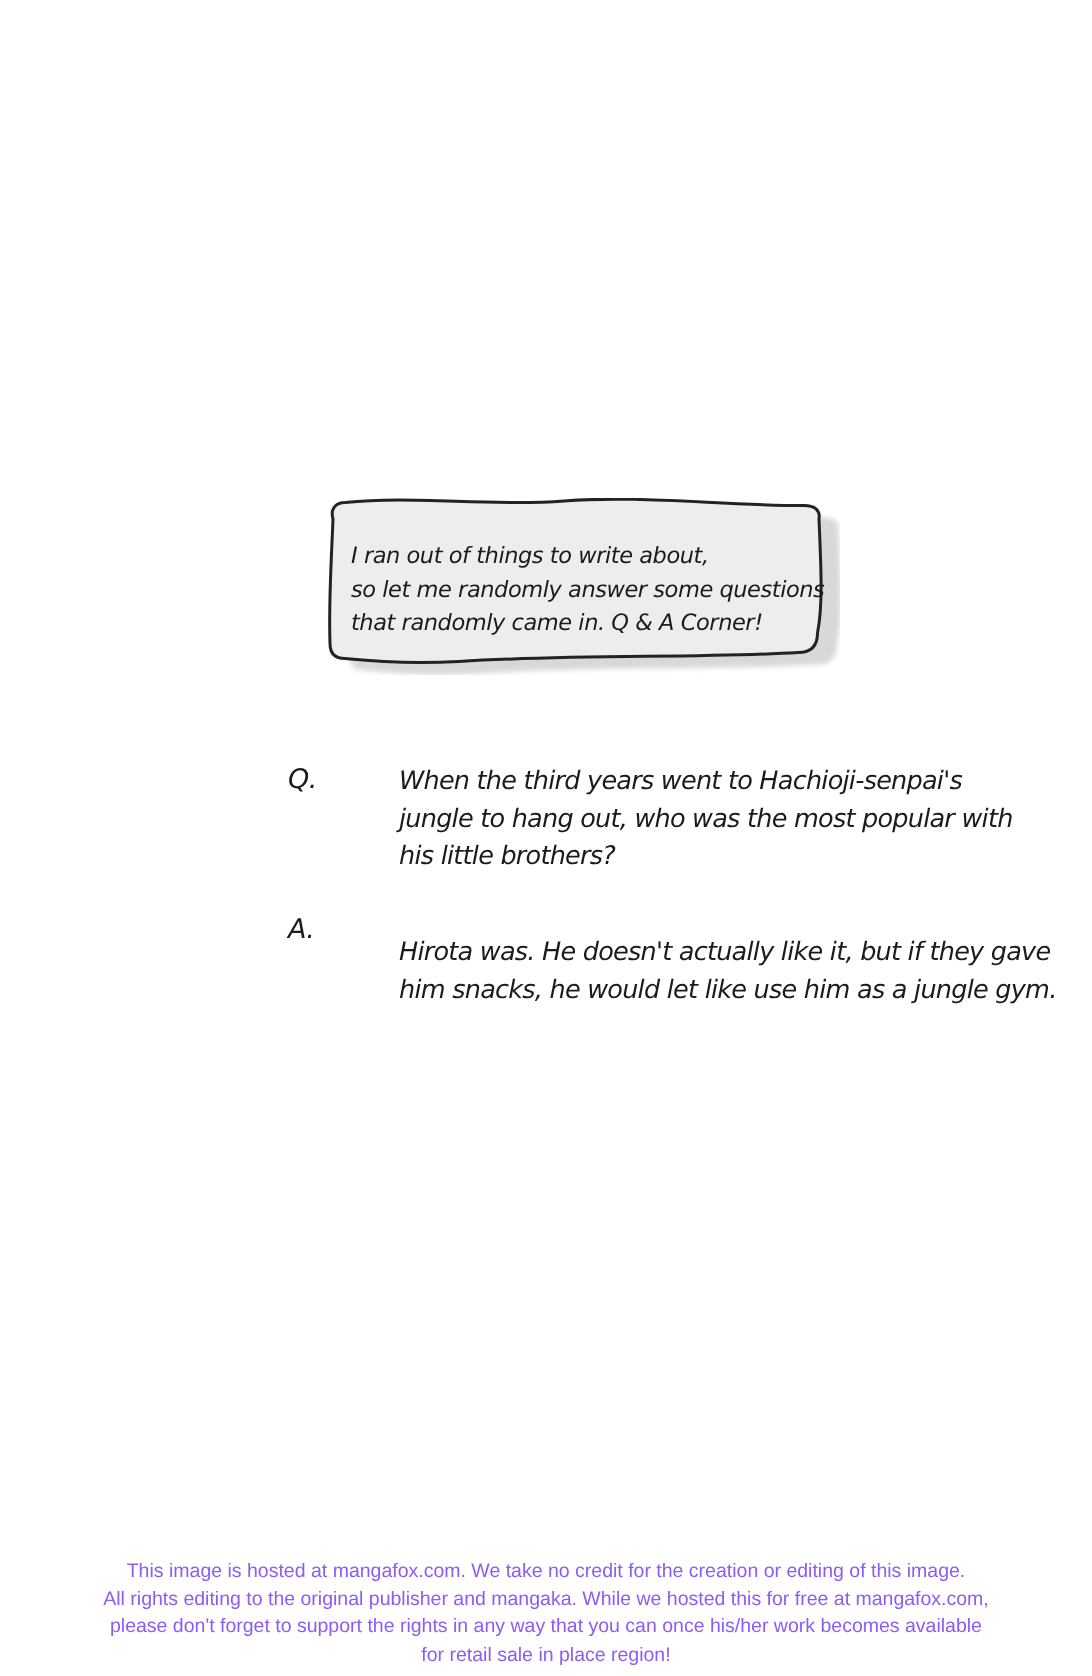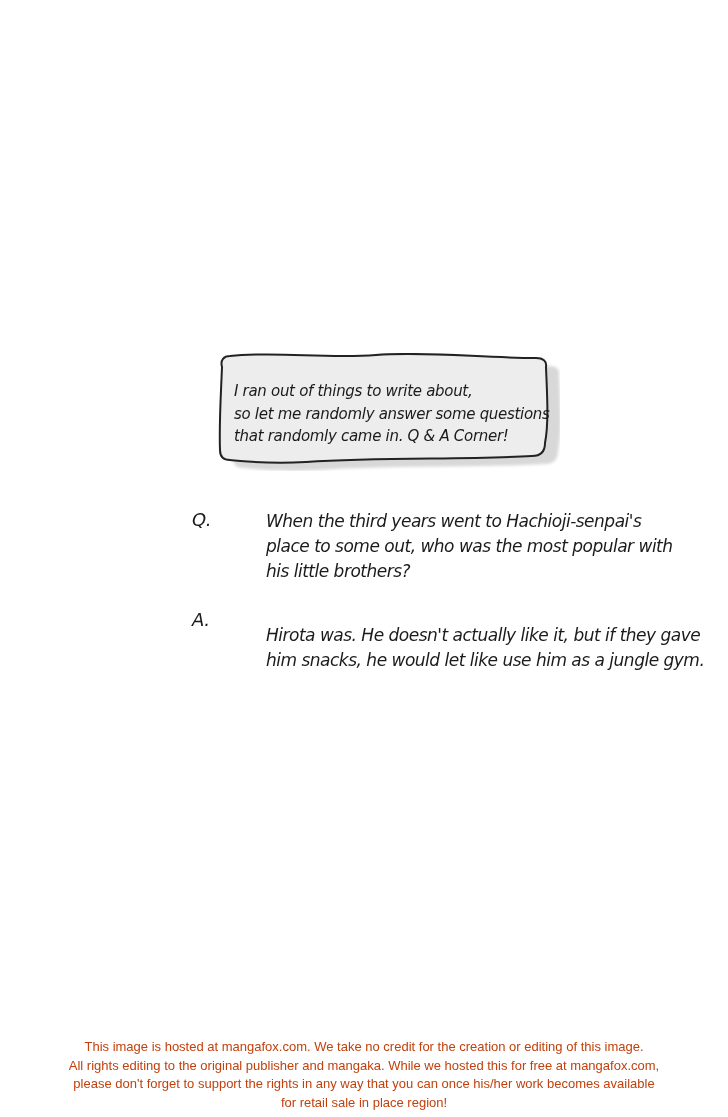--- a/index.html
+++ b/index.html
@@ -12,21 +12,21 @@
     background: #ffffff;
     position: relative;
     overflow: hidden;
     font-family: "Liberation Sans", sans-serif;
   }
 
   
   .intro-box {
     position: absolute;
     left: 212px;
-    top: 353px;
+    top: 332px;
     width: 348px;
     height: 118px;
   }
   .intro-box svg {
     position: absolute;
     left: 0;
     top: 0;
   }
   .intro-text {
     position: absolute;
@@ -65,21 +65,21 @@
   .a-label { left: 192px; top: 609px; }
   .a-text  { left: 222px; top: 623px; }
 
   
   .footer {
     position: absolute;
     left: 0;
     top: 1038px;
     width: 728px;
     text-align: center;
-    color: #c2410c;
+    color: #8b5cf6;
     font-size: 13px;
     line-height: 18.6px;
   }
   .footer div {
     white-space: nowrap;
   }
 </style>
 </head>
 <body>
 
@@ -114,21 +114,21 @@
   <div class="intro-text">
     <div>I ran out of things to write about,</div>
     <div>so let me randomly answer some questions</div>
     <div>that randomly came in. Q &amp; A Corner!</div>
   </div>
 </div>
 
 <div class="hand qa-label q-label">Q.</div>
 <div class="hand qa-text q-text">
   <div>When the third years went to Hachioji-senpai's</div>
-  <div>place to some out, who was the most popular with</div>
+  <div>jungle to hang out, who was the most popular with</div>
   <div>his little brothers?</div>
 </div>
 
 <div class="hand qa-label a-label">A.</div>
 <div class="hand qa-text a-text">
   <div>Hirota was. He doesn't actually like it, but if they gave</div>
   <div>him snacks, he would let like use him as a jungle gym.</div>
 </div>
 
 <div class="footer">

